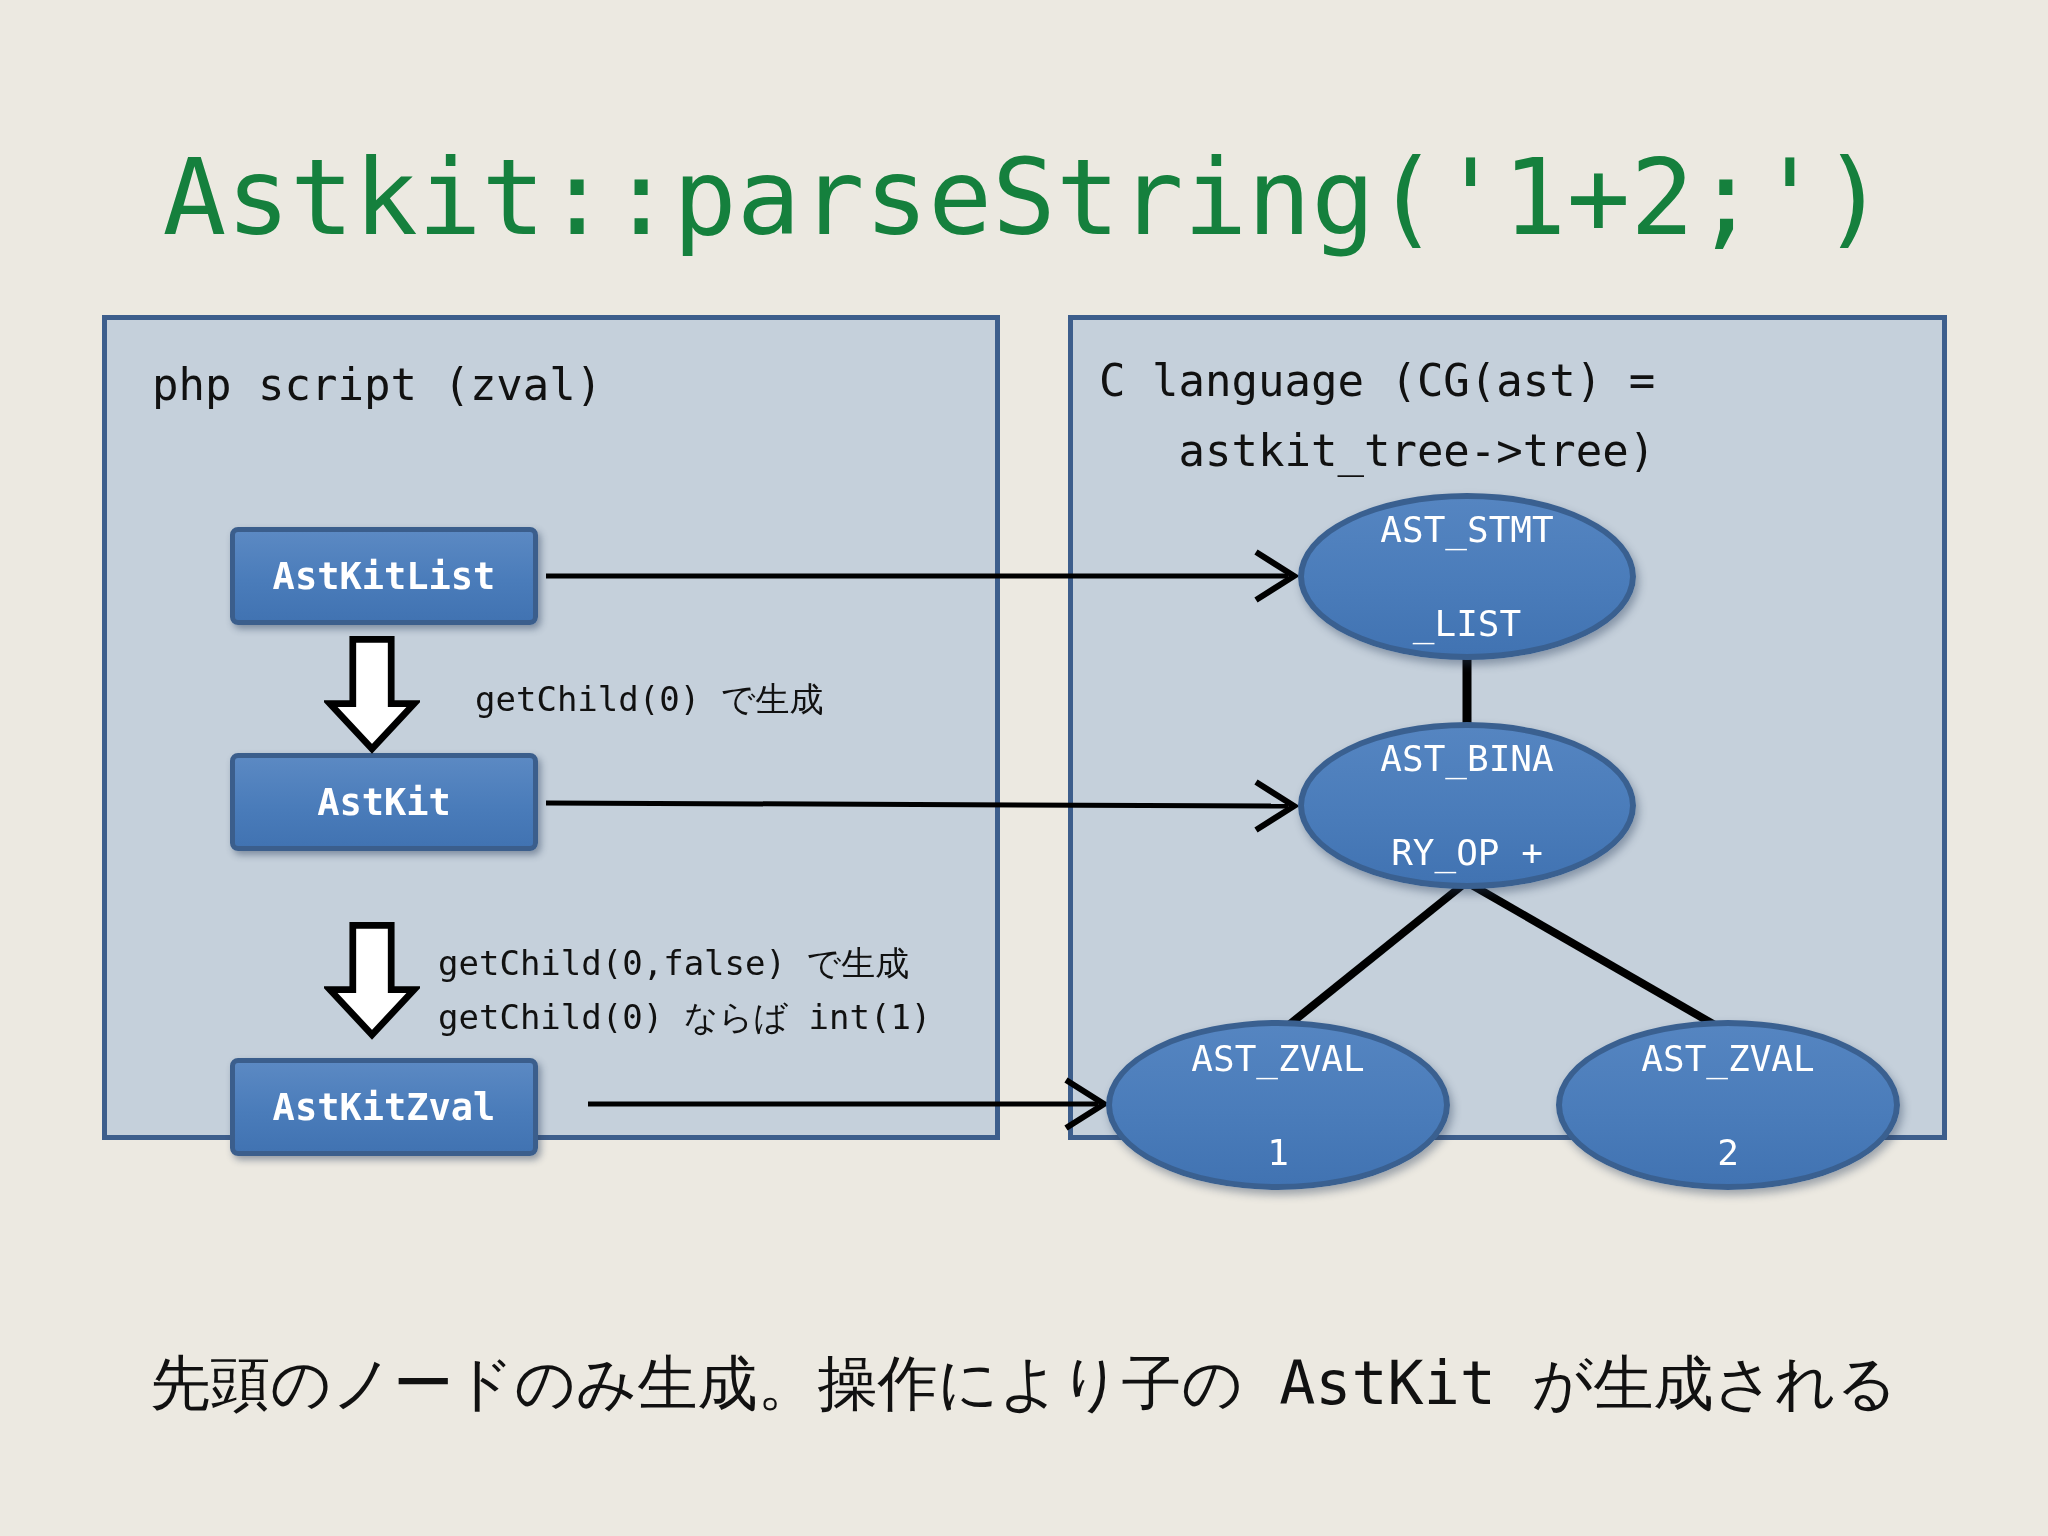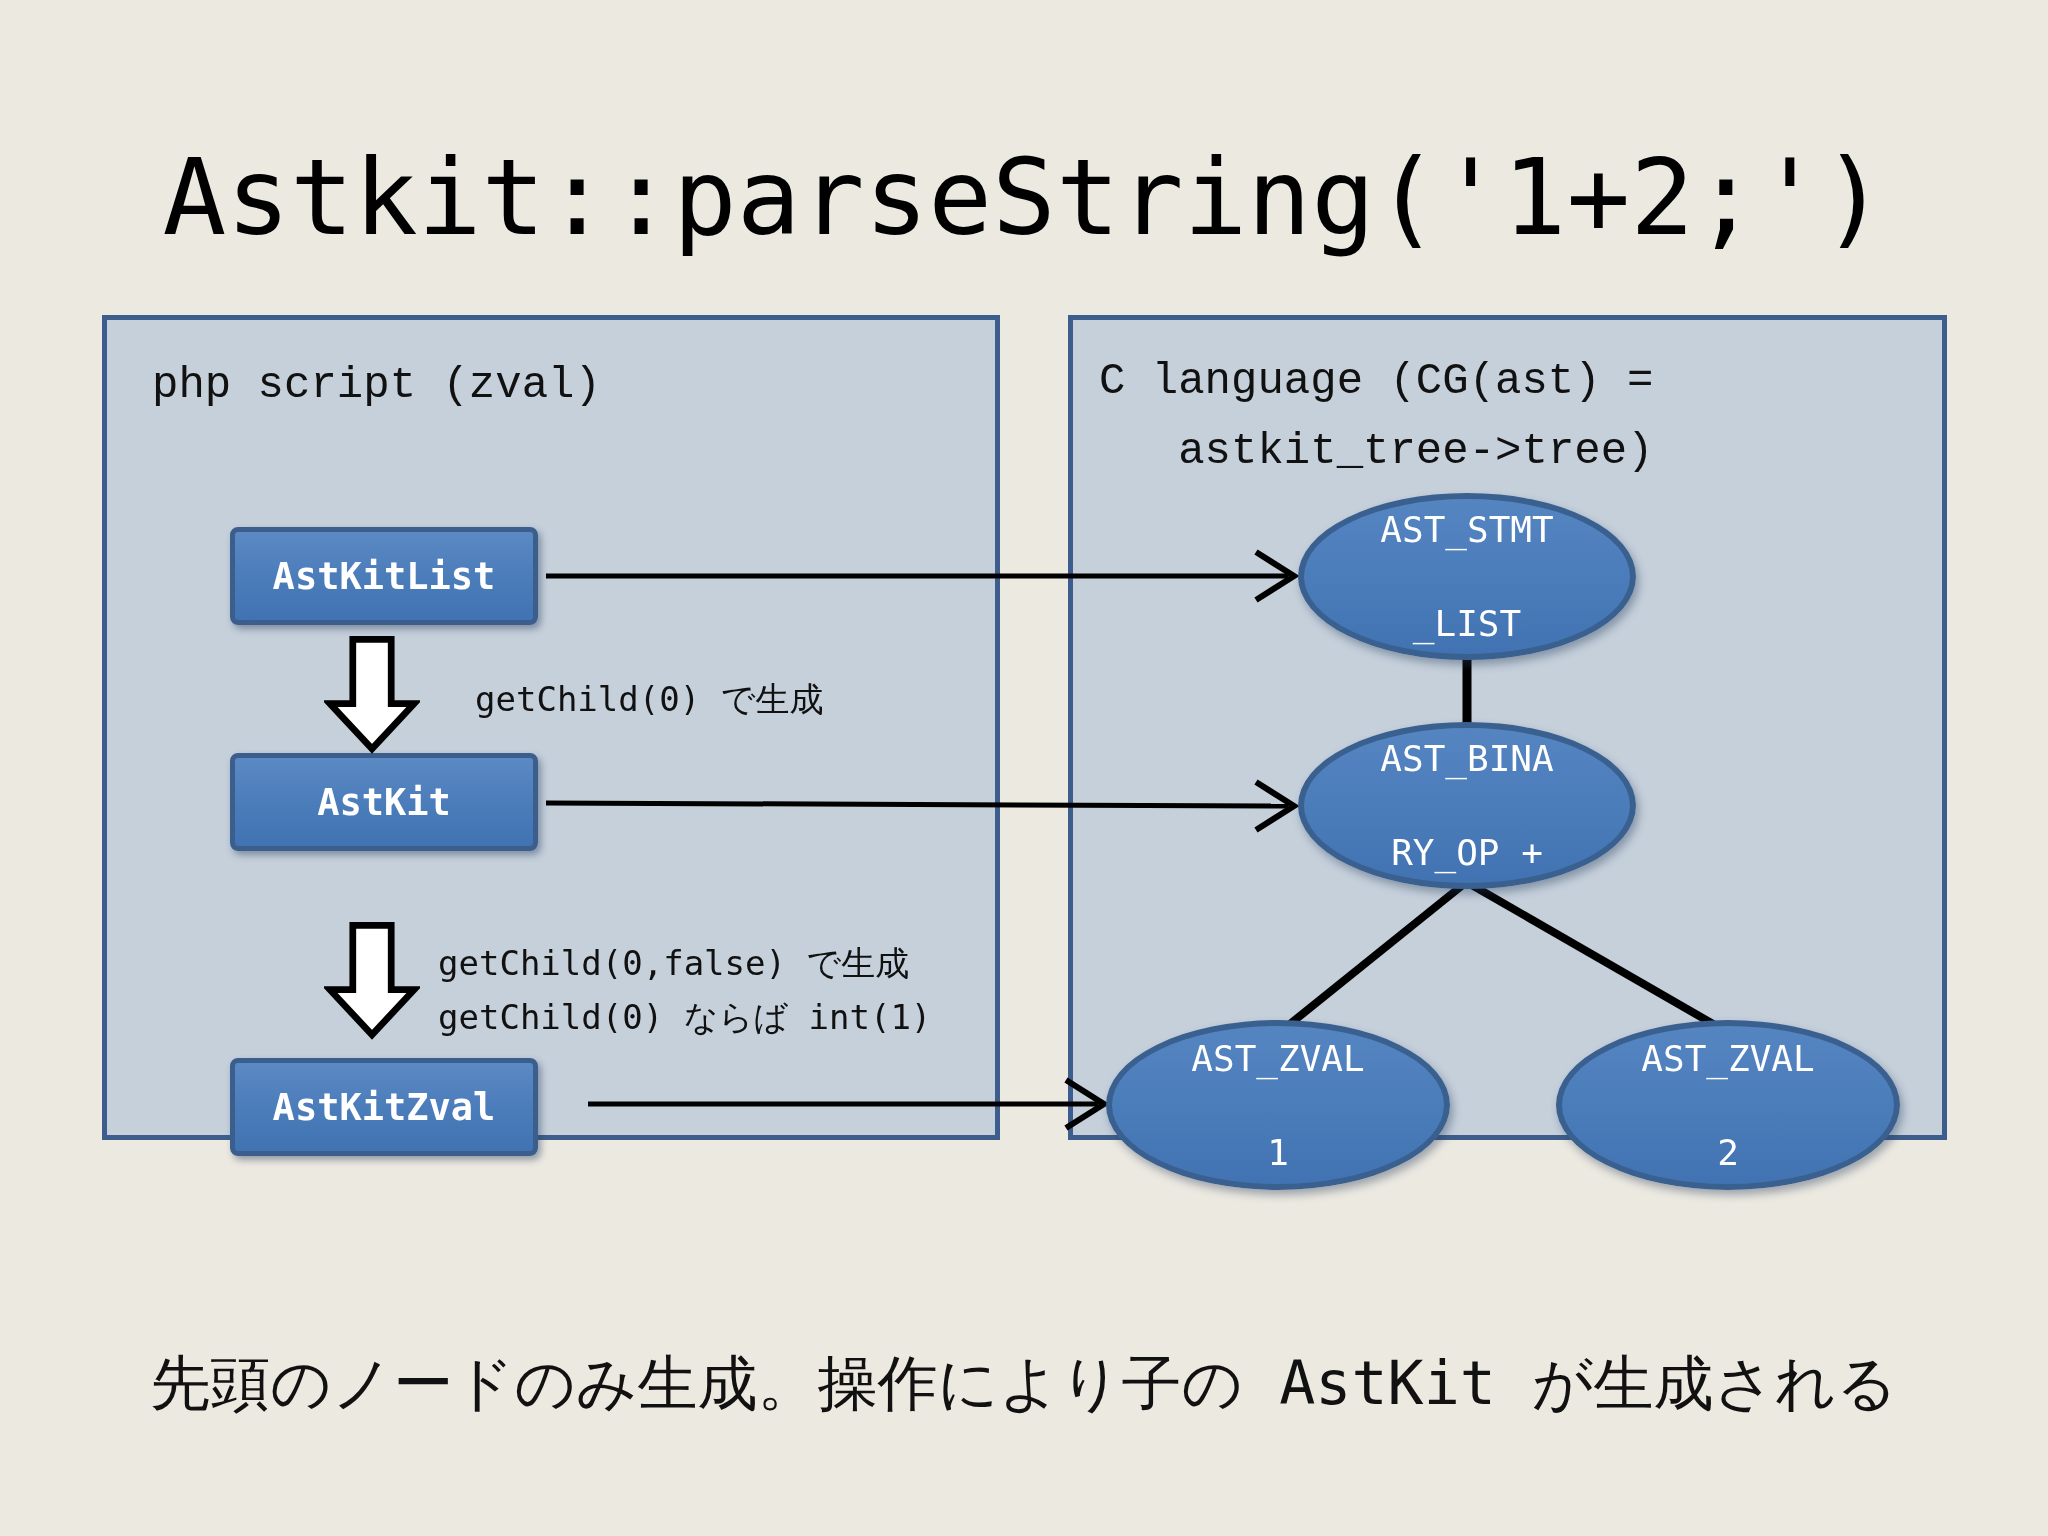--- a/index.html
+++ b/index.html
@@ -2,25 +2,25 @@
 <html><head>
 <meta charset="utf-8">
 <style>
   html,body{margin:0;padding:0;background:#ece9e1;}
   #slide{
     position:relative;width:2048px;height:1536px;background:#ece9e1;
     font-family:"DejaVu Sans Mono", monospace;color:#141414;overflow:hidden;
   }
   .title{
     position:absolute;left:0;top:142px;width:2048px;text-align:center;
-    font-size:106px;line-height:1.05;color:#000000;white-space:nowrap;
+    font-size:106px;line-height:1.05;color:#15803d;white-space:nowrap;
   }
   .panel{
     position:absolute;top:315px;height:825px;background:#c5d0db;
-    border:5px solid #3d5e8c;box-sizing:border-box;font-family:Liberation Mono, monospace;
+    border:5px solid #3d5e8c;box-sizing:border-box;
   }
   #left-panel{left:102px;width:898px;}
   #right-panel{left:1068px;width:879px;text-align:right;}
   .panel-header{
     position:absolute;font-size:44px;line-height:70px;color:#111;white-space:nowrap;
   }
   #left-header{left:45px;top:30px;}
   #right-header{left:26px;top:26px;}
   .node-box{
     position:absolute;width:308px;height:98px;box-sizing:border-box;

